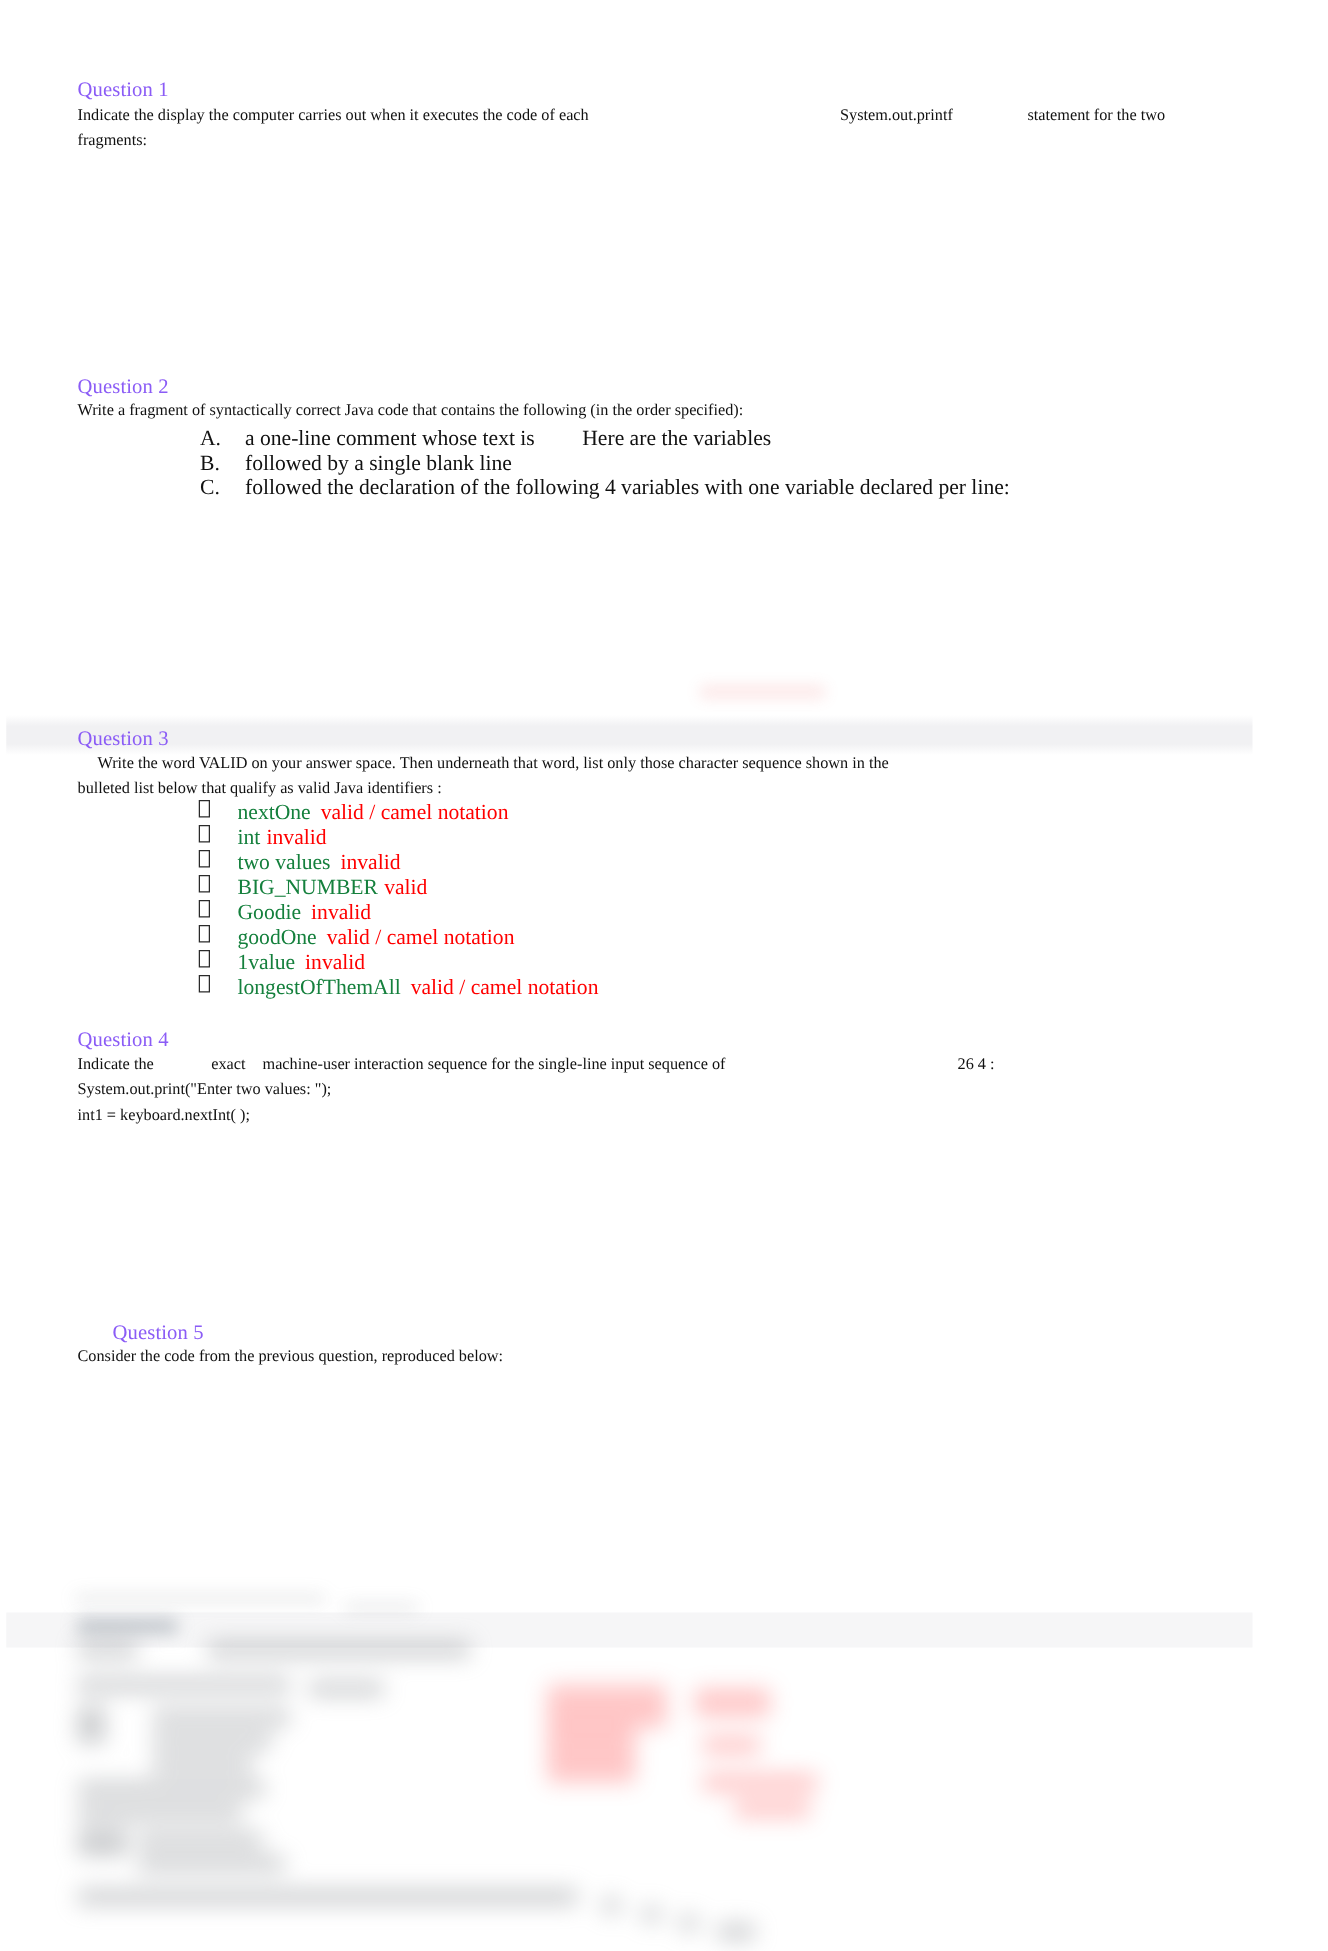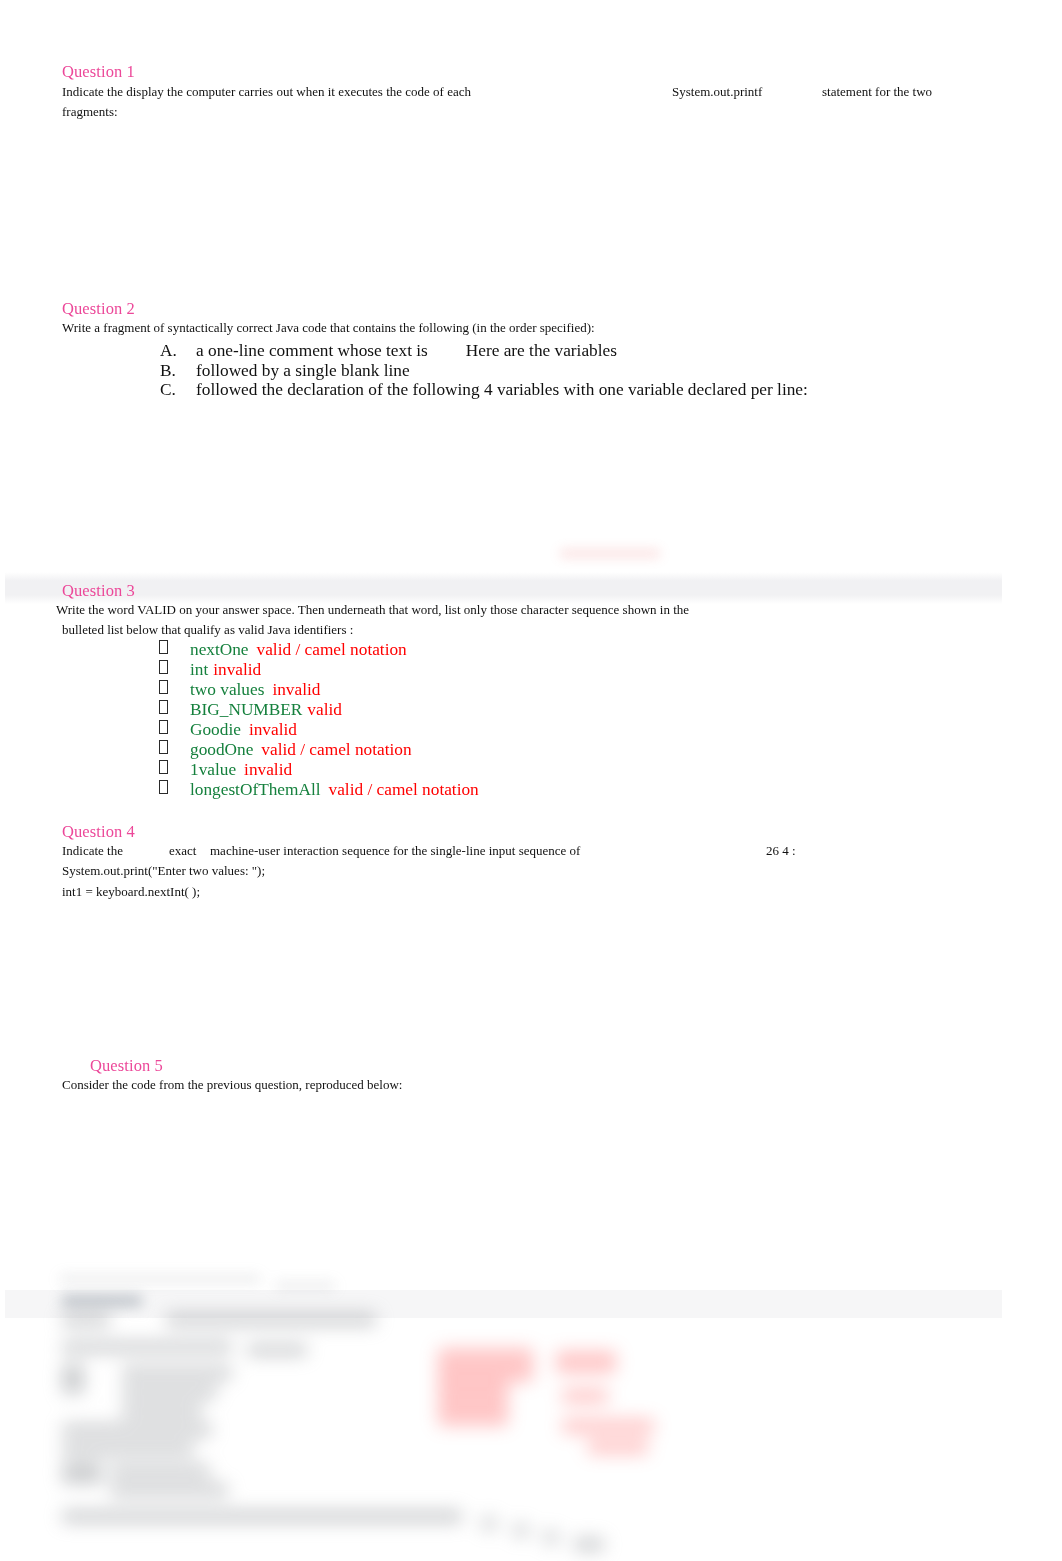--- a/index.html
+++ b/index.html
@@ -18,21 +18,21 @@
     height: 1561px;
     background: #ffffff;
     overflow: hidden;
   }
 
   
   .qhead {
     position: absolute;
     font-size: 16.5px;
     line-height: 20px;
-    color: #ec4899;
+    color: #8b5cf6;
     letter-spacing: .1px;
     white-space: nowrap;
   }
   .qbody {
     position: absolute;
     font-size: 13px;
     line-height: 20.3px;
     color: #111111;
   }
   .nowrap { white-space: nowrap; }
@@ -160,21 +160,21 @@
   </div>
 
   <div class="blur-faint" style="left:560px; top:549px; width:150px; height:18px;">
     <div class="blur-line" style="width:100px;height:9px;"></div>
   </div>
 
   <div class="band soft" style="top:572px; height:32px;"></div>
 
   <div class="qhead" style="left:62px; top:581px;">Question 3</div>
 
-  <div class="qbody nowrap" style="left:56px; top:600px;">Write the word VALID on your answer space. Then underneath that word, list only those character sequence shown in the</div>
+  <div class="qbody nowrap" style="left:78px; top:600px;">Write the word VALID on your answer space. Then underneath that word, list only those character sequence shown in the</div>
   <div class="qbody nowrap" style="left:62px; top:620px;">bulleted list below that qualify as valid Java identifiers :</div>
 
   <div class="bullet-list" style="left:159px; top:640px;">
 
     <div class="bullet-row">
       <span class="tofu"></span>
       <span class="bullet-term">nextOne</span>
       <span class="bullet-note">valid / camel notation</span>
     </div>
 

